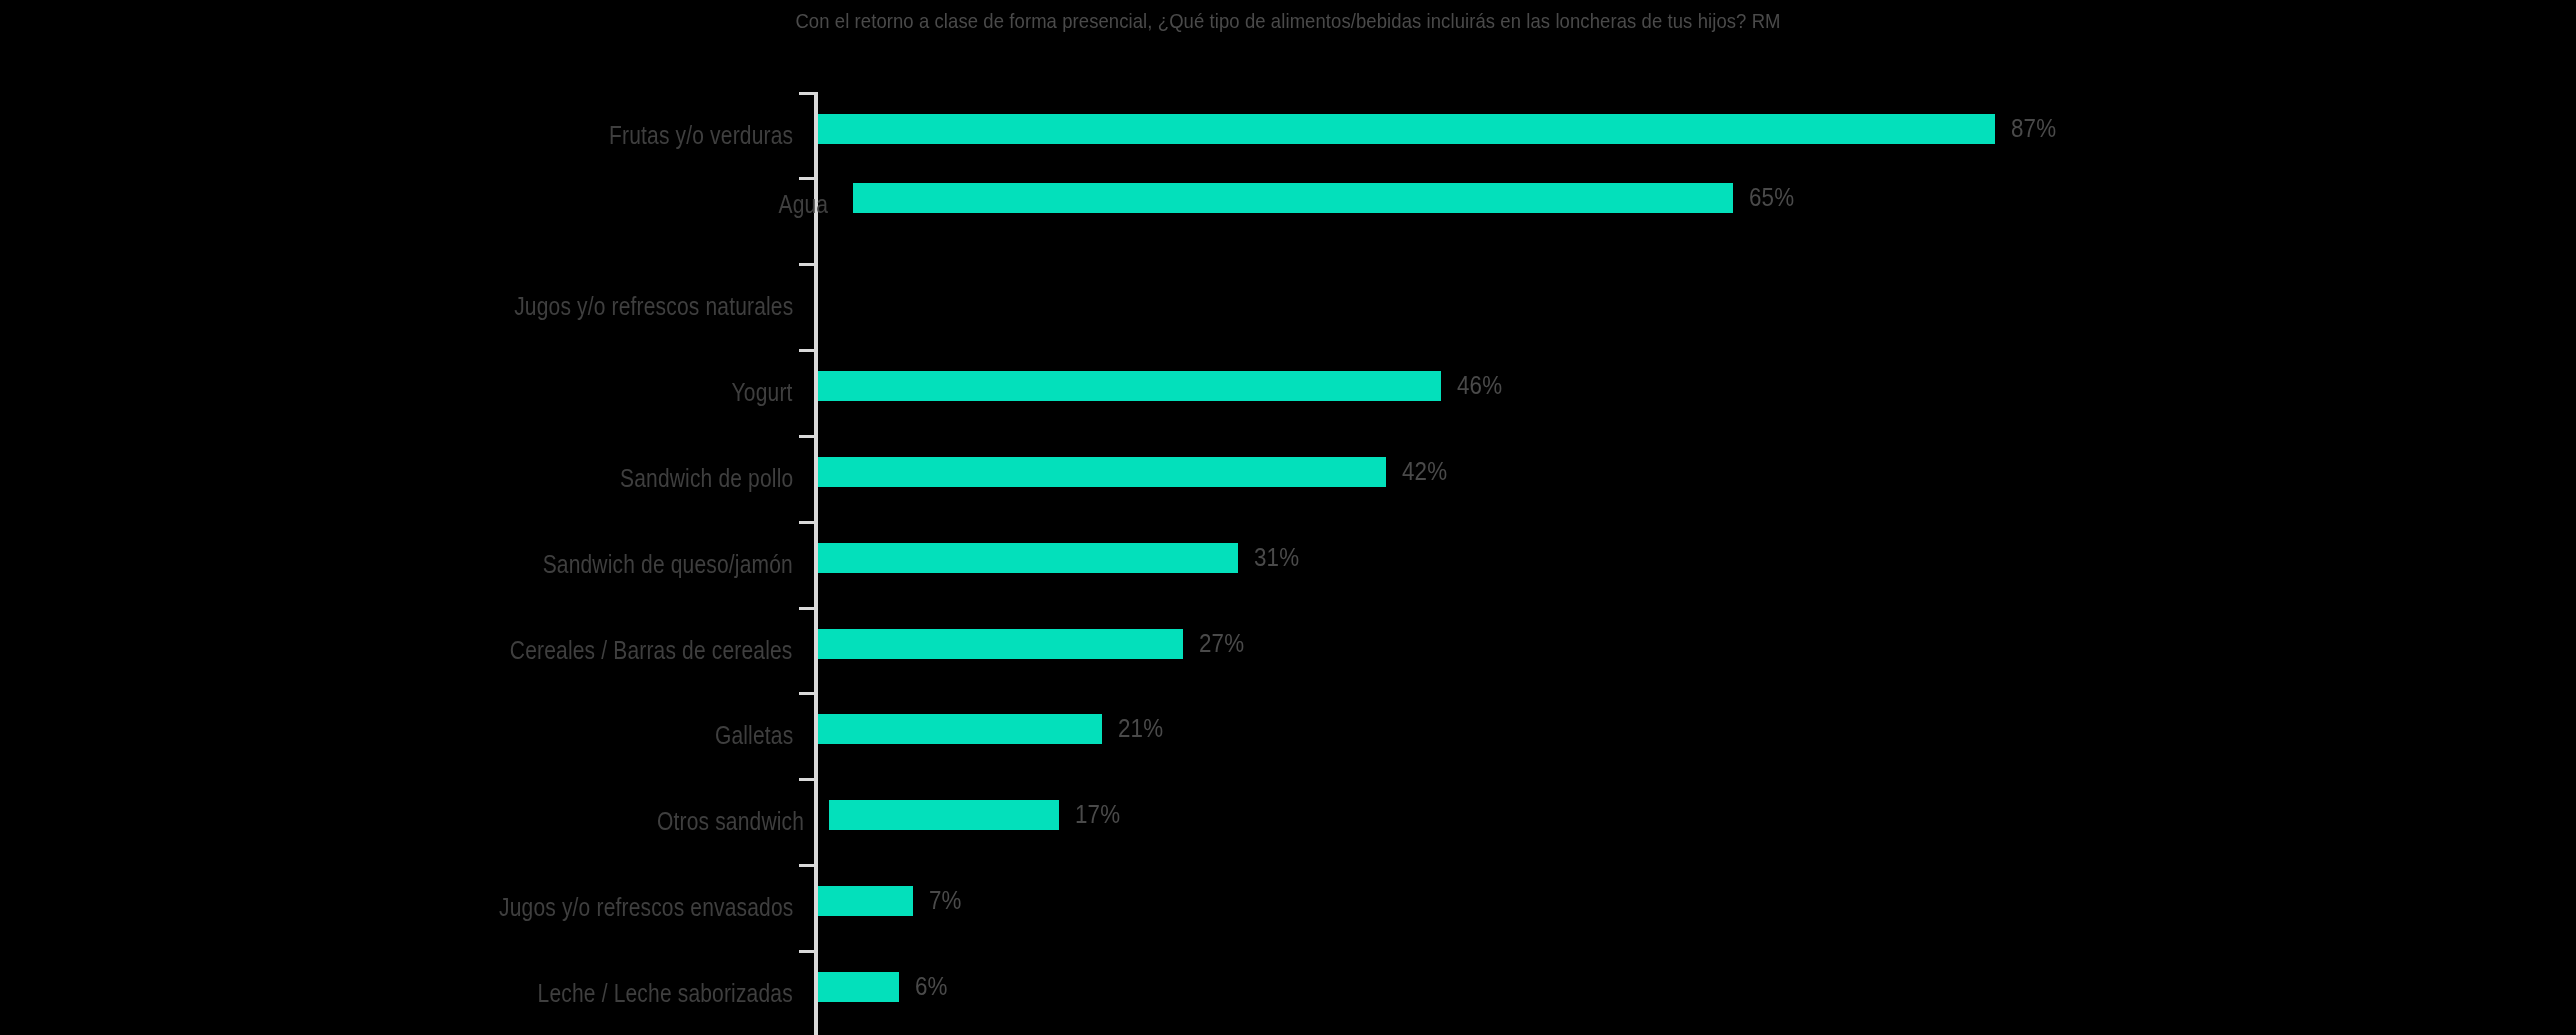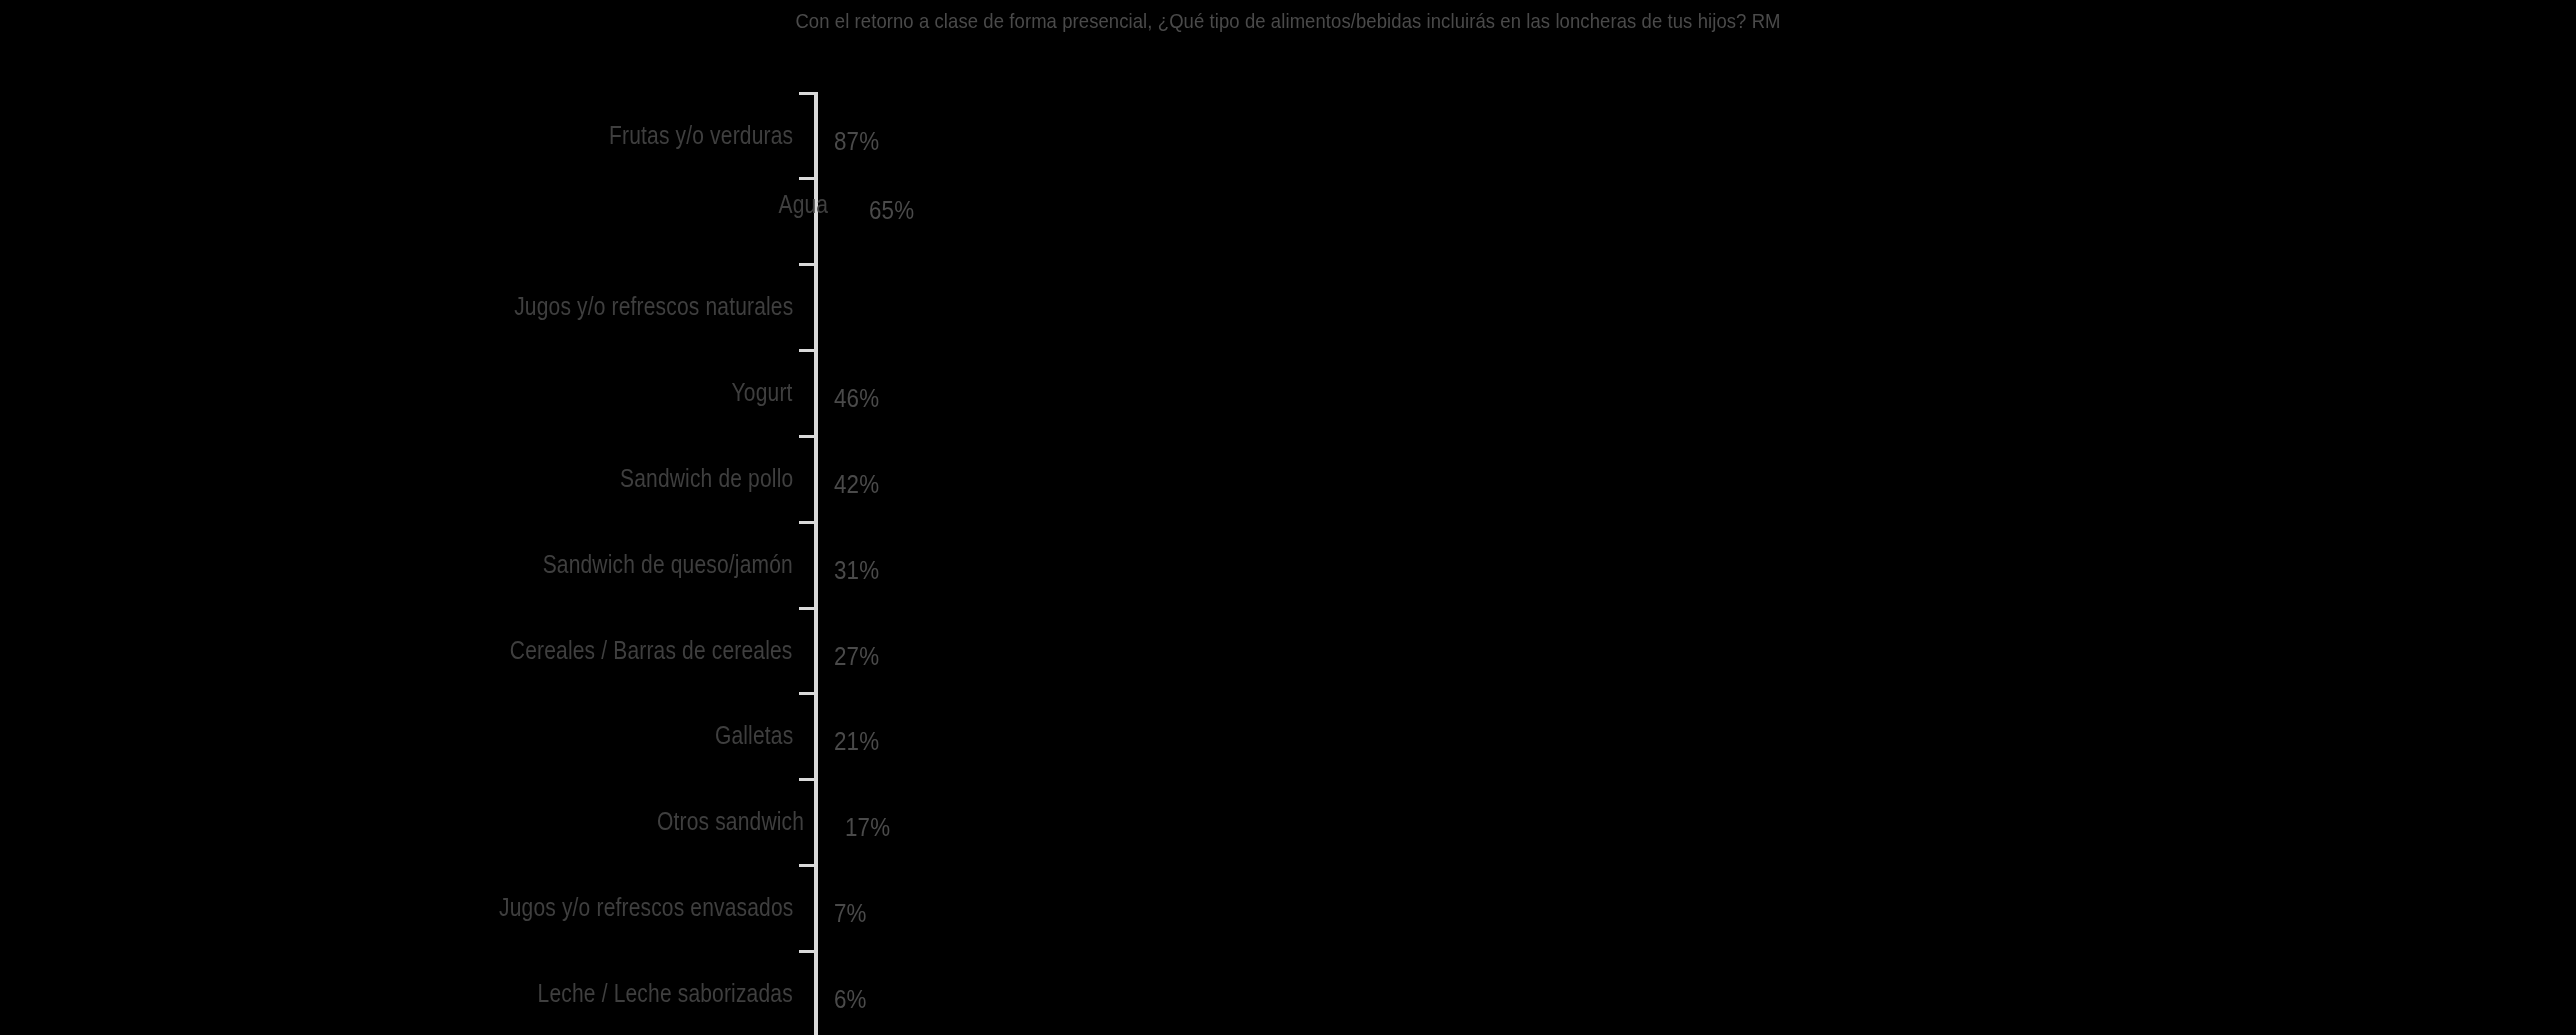--- a/index.html
+++ b/index.html
@@ -88,22 +88,21 @@
     letter-spacing: 0.2px;
   }
 
   .bar-wrap {
     position: absolute;
     left: 818px;
     top: 50%;
     transform: translateY(-50%);
     height: 18px;
     display: flex;
-    align-items: flex-start;
-    flex-direction: column;
+    align-items: flex-end;
   }
 
   .bar {
     height: 30px;
     background: #03e0bb;
     display: block;
   }
 
   .bar-value {
     margin-left: 16px;

